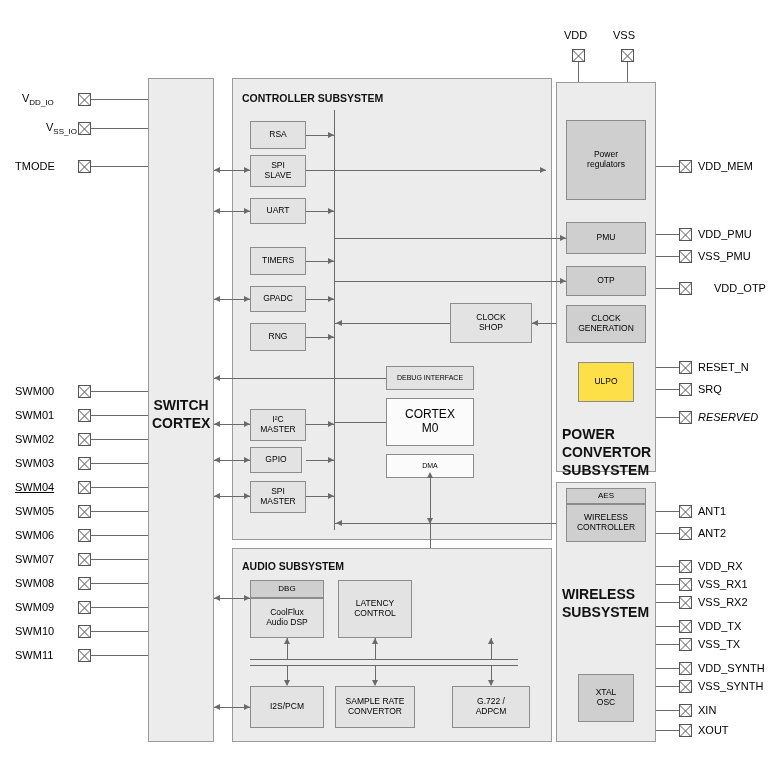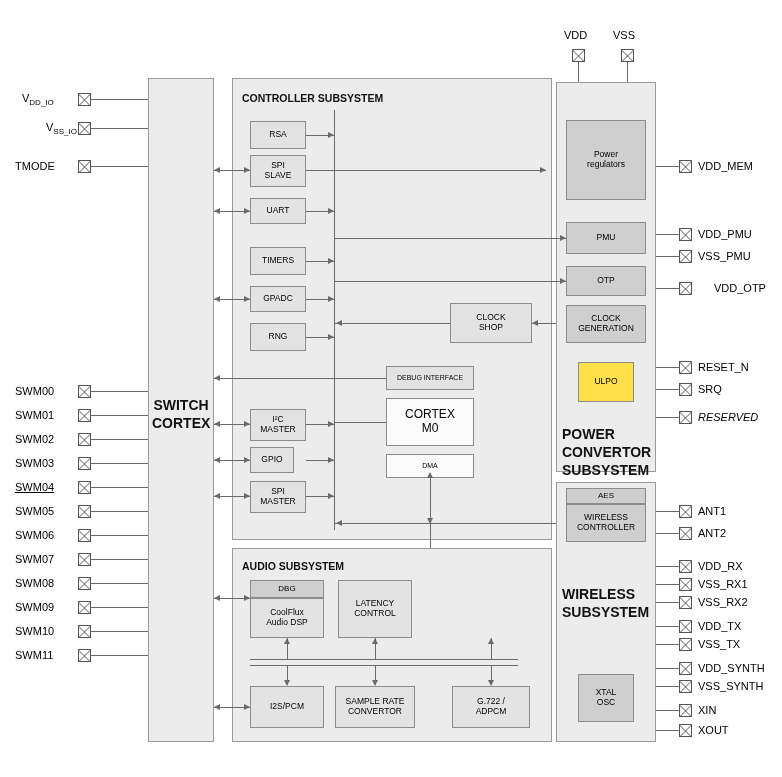--- a/index.html
+++ b/index.html
@@ -262,21 +262,21 @@
   <div class="blk" style="left:250px; top:409px; width:56px; height:32px; flex-direction:column;">
     <span>I²C</span>
     <span>MASTER</span>
   </div>
   <div class="wire h" style="left:214px; top:424px; width:36px;"></div>
   <div class="arrow left" style="left:214px; top:420.5px;"></div>
   <div class="arrow right" style="left:244px; top:420.5px;"></div>
   <div class="wire h" style="left:306px; top:424px; width:28px;"></div>
   <div class="arrow right" style="left:328px; top:420.5px;"></div>
 
-  <div class="blk" style="left:250px; top:447px; width:44px; height:26px;">
+  <div class="blk" style="left:250px; top:447px; width:52px; height:26px;">
     <span>GPIO</span>
   </div>
   <div class="wire h" style="left:214px; top:460px; width:36px;"></div>
   <div class="arrow left" style="left:214px; top:456.5px;"></div>
   <div class="arrow right" style="left:244px; top:456.5px;"></div>
   <div class="wire h" style="left:306px; top:460px; width:28px;"></div>
   <div class="arrow right" style="left:328px; top:456.5px;"></div>
 
   <div class="blk" style="left:250px; top:481px; width:56px; height:32px; flex-direction:column;">
     <span>SPI</span>

